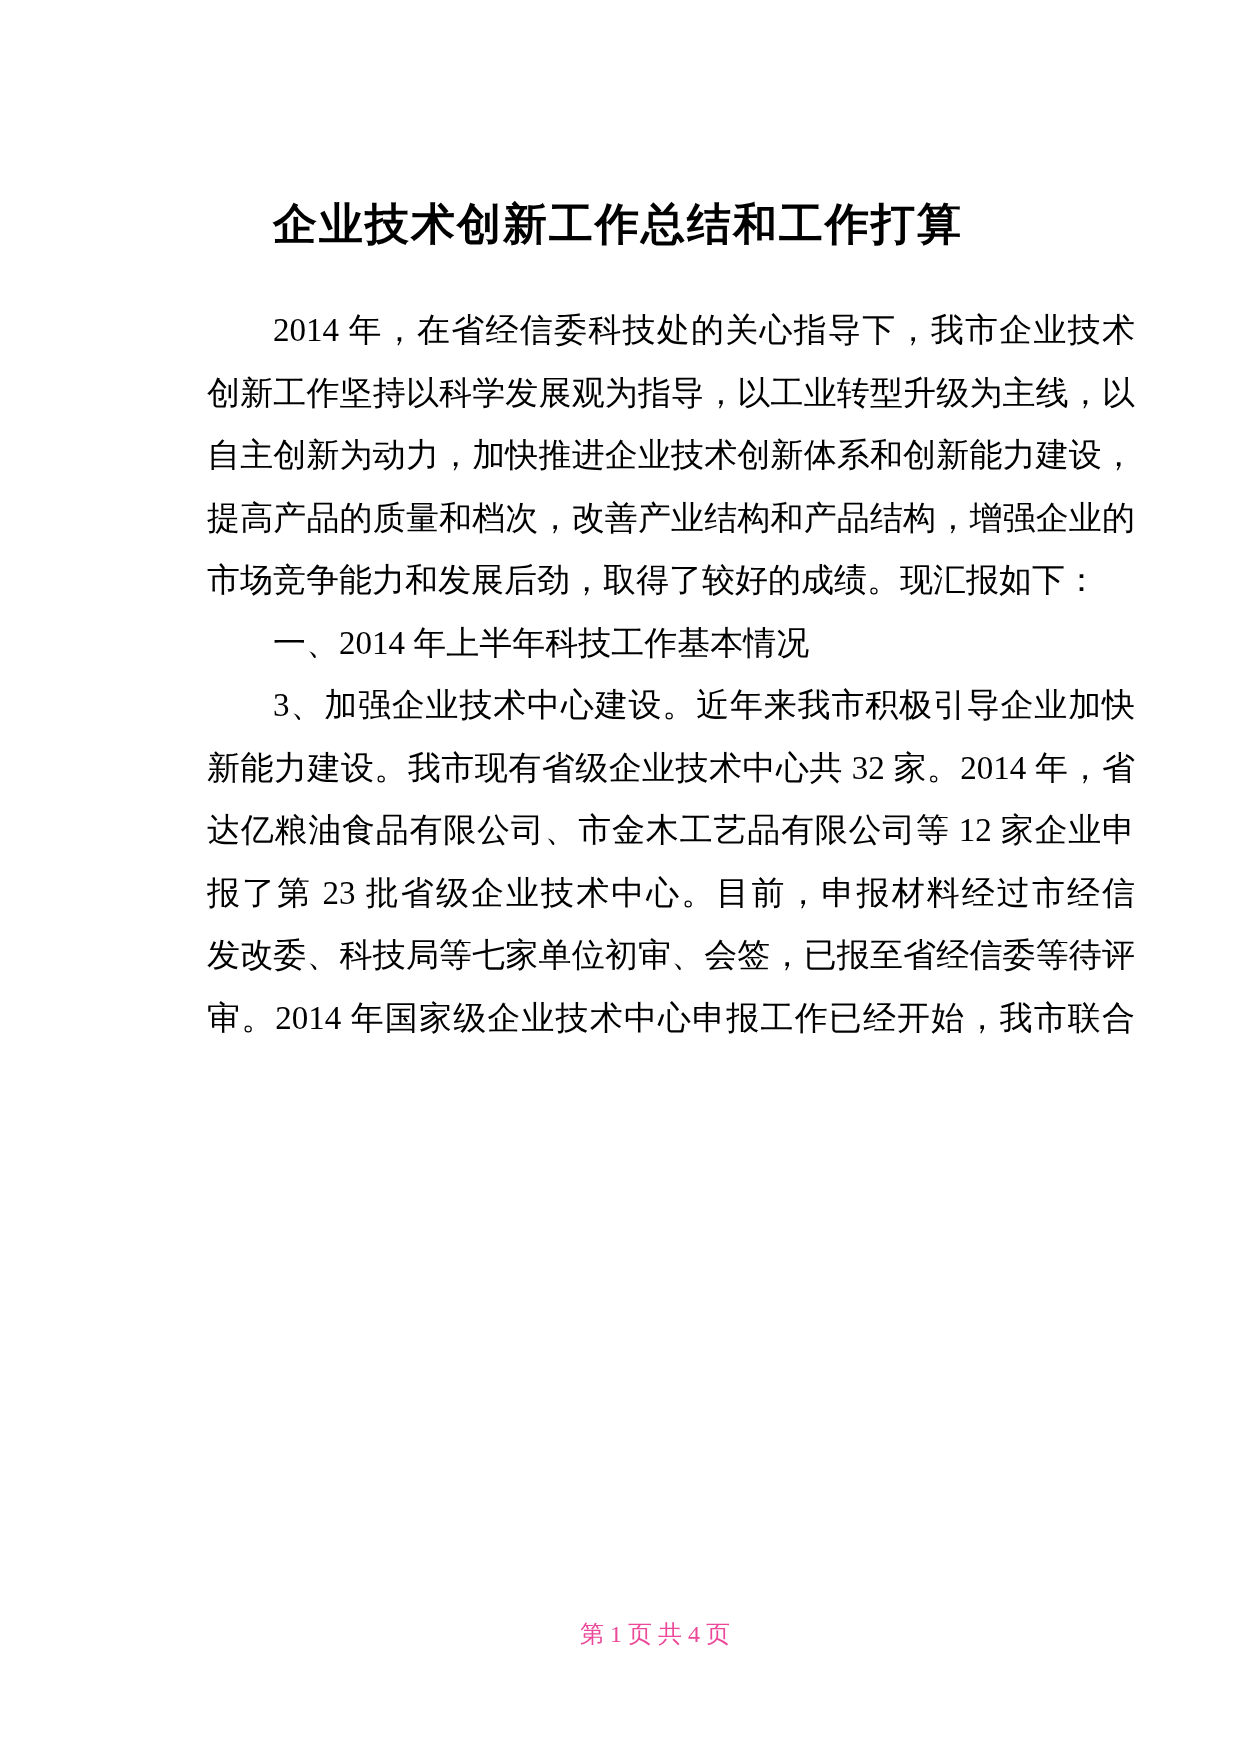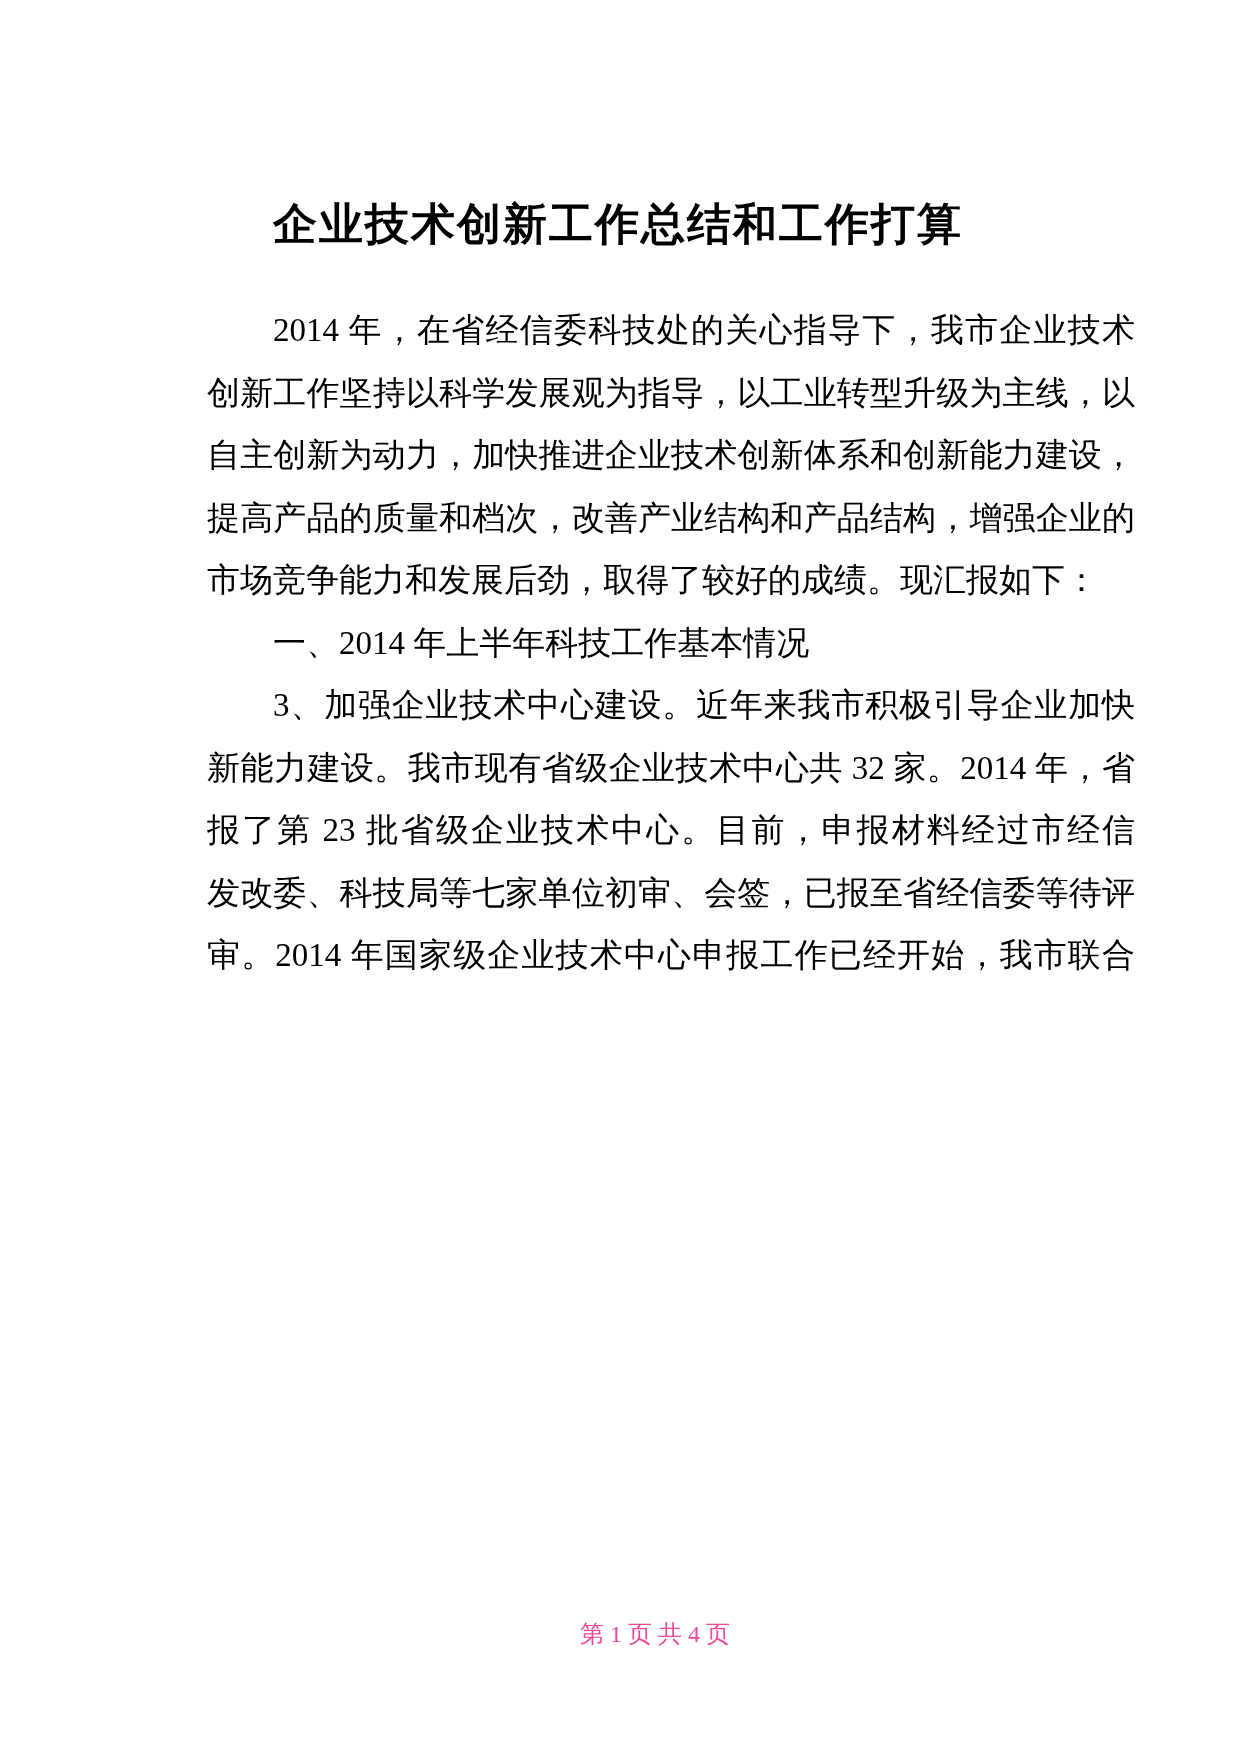--- a/index.html
+++ b/index.html
@@ -80,20 +80,21 @@
         <div class="line">自主创新为动力，加快推进企业技术创新体系和创新能力建设，</div>
         <div class="line">提高产品的质量和档次，改善产业结构和产品结构，增强企业的</div>
         <div class="line last">市场竞争能力和发展后劲，取得了较好的成绩。现汇报如下：</div>
       </div>
       <div class="paragraph">
         <div class="line first last">一、2014 年上半年科技工作基本情况</div>
       </div>
       <div class="paragraph">
         <div class="line first">3、加强企业技术中心建设。近年来我市积极引导企业加快</div>
         <div class="line">新能力建设。我市现有省级企业技术中心共 32 家。2014 年，省</div>
+        <div class="line">达亿粮油食品有限公司、市金木工艺品有限公司等 12 家企业申</div>
         <div class="line">报了第 23 批省级企业技术中心。目前，申报材料经过市经信委、</div>
         <div class="line">发改委、科技局等七家单位初审、会签，已报至省经信委等待评</div>
         <div class="line">审。2014 年国家级企业技术中心申报工作已经开始，我市联合</div>
       </div>
     </div>
 
   <div class="doc-footer">第 1 页 共 4 页</div>
 </div>
 
 </body></html>

